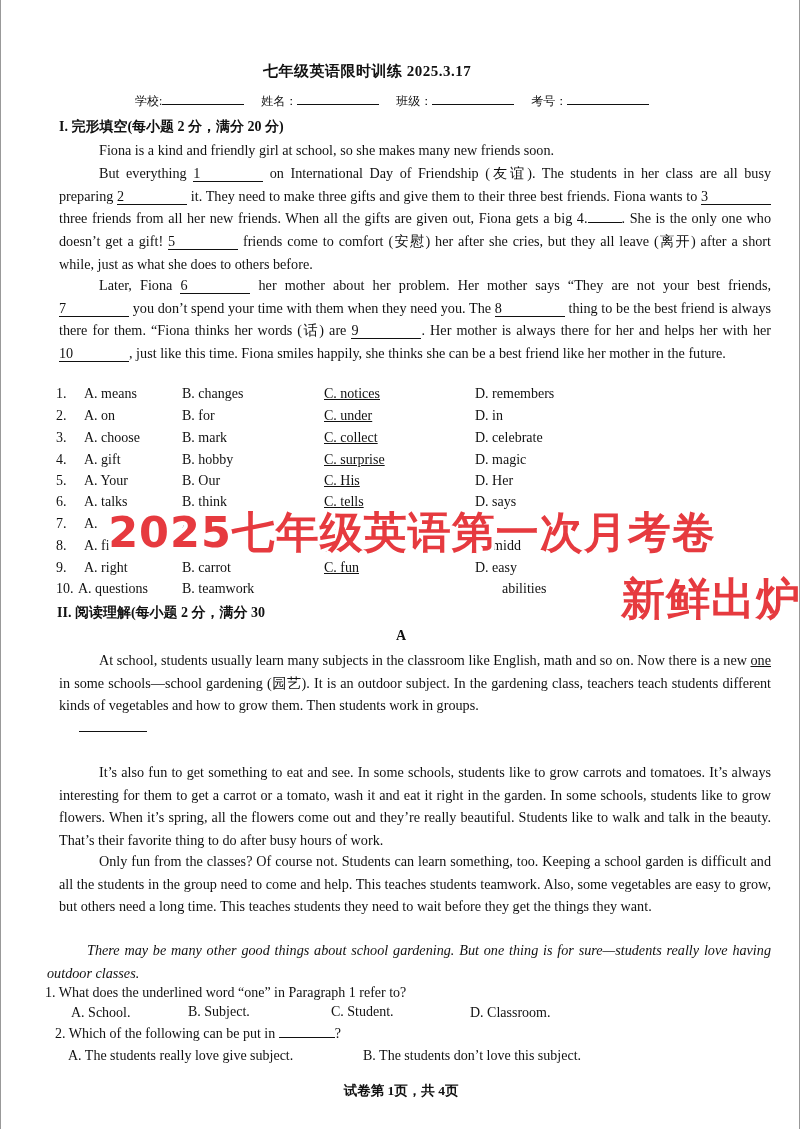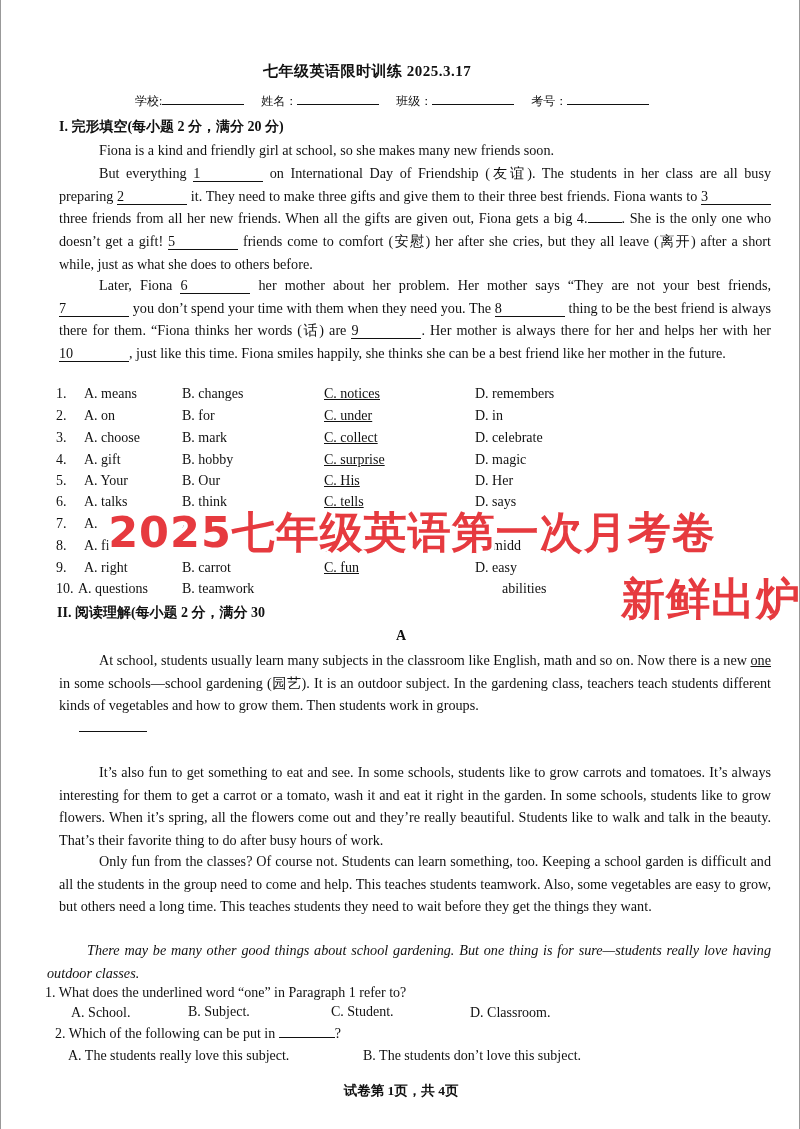--- a/index.html
+++ b/index.html
@@ -207,19 +207,19 @@
 <div class="abs q-line" style="top:985px; left:44px;">1. What does the underlined word “one” in Paragraph 1 refer to?</div>
 <div class="abs q-line" style="top:1005px; left:70px;">A. School.</div>
 <div class="abs q-line" style="top:1004px; left:187px;">B. Subject.</div>
 <div class="abs q-line" style="top:1004px; left:330px;">C. Student.</div>
 <div class="abs q-line" style="top:1005px; left:469px;">D. Classroom.</div>
 
 <div class="abs q-line" style="top:1026px; left:54px;">
   <span>2. Which of the following can be put in</span>
   <span class="gap" style="min-width:56px;"></span><span>?</span>
 </div>
-<div class="abs q-line" style="top:1048px; left:67px;">A. The students really love this subject.</div>
+<div class="abs q-line" style="top:1048px; left:67px;">A. The students really love give subject.</div>
 <div class="abs q-line" style="top:1048px; left:362px;">B. The students don’t love this subject.</div>
 
 <div class="abs footer">试卷第 1页，共 4页</div>
 
 <div class="overlay line1">2025七年级英语第一次月考卷</div>
 <div class="overlay line2">新鲜出炉</div>
 
 </body></html>

